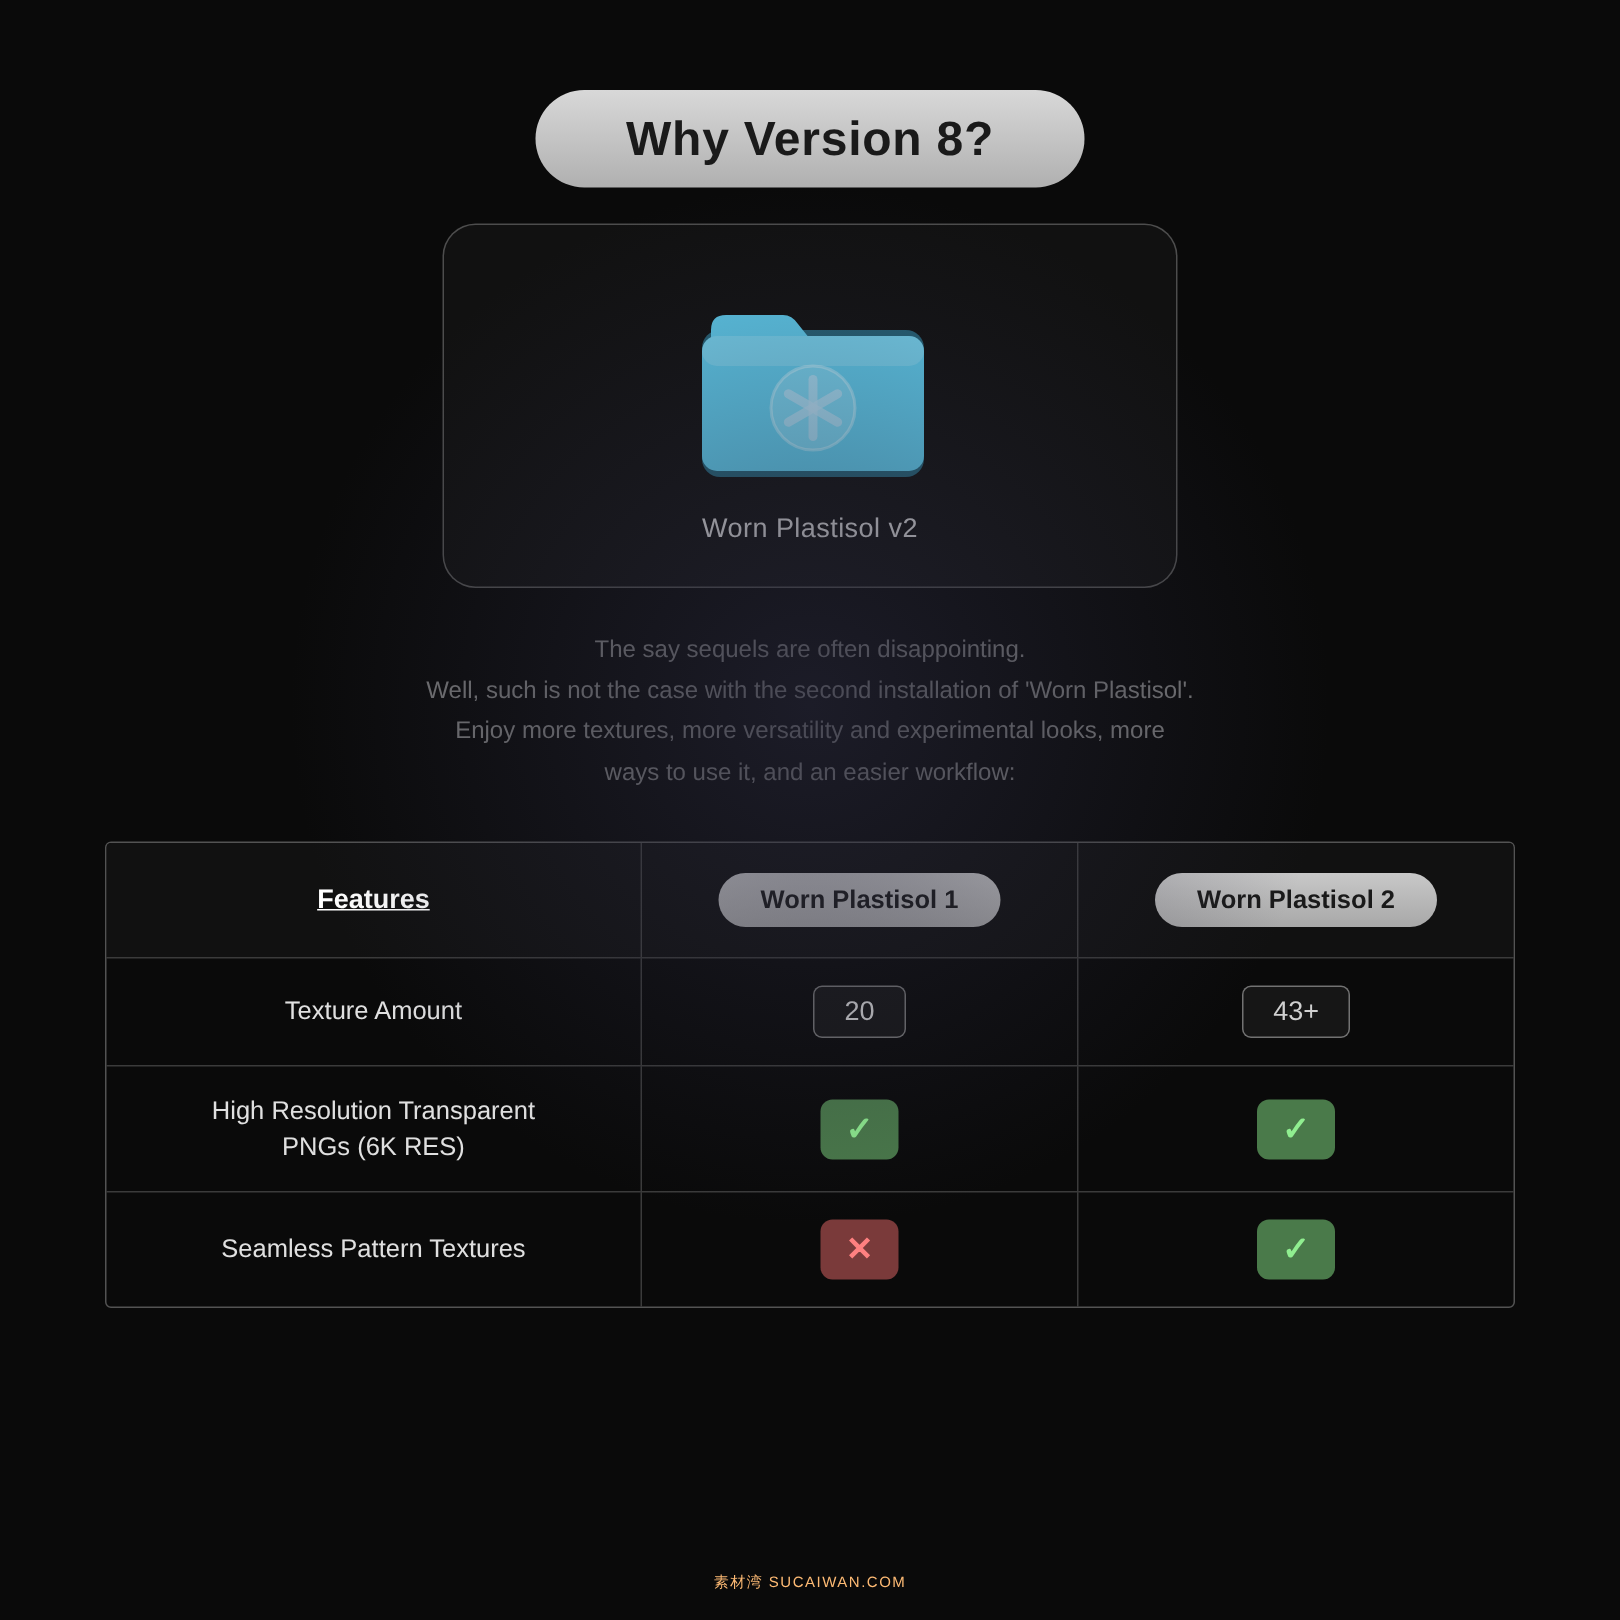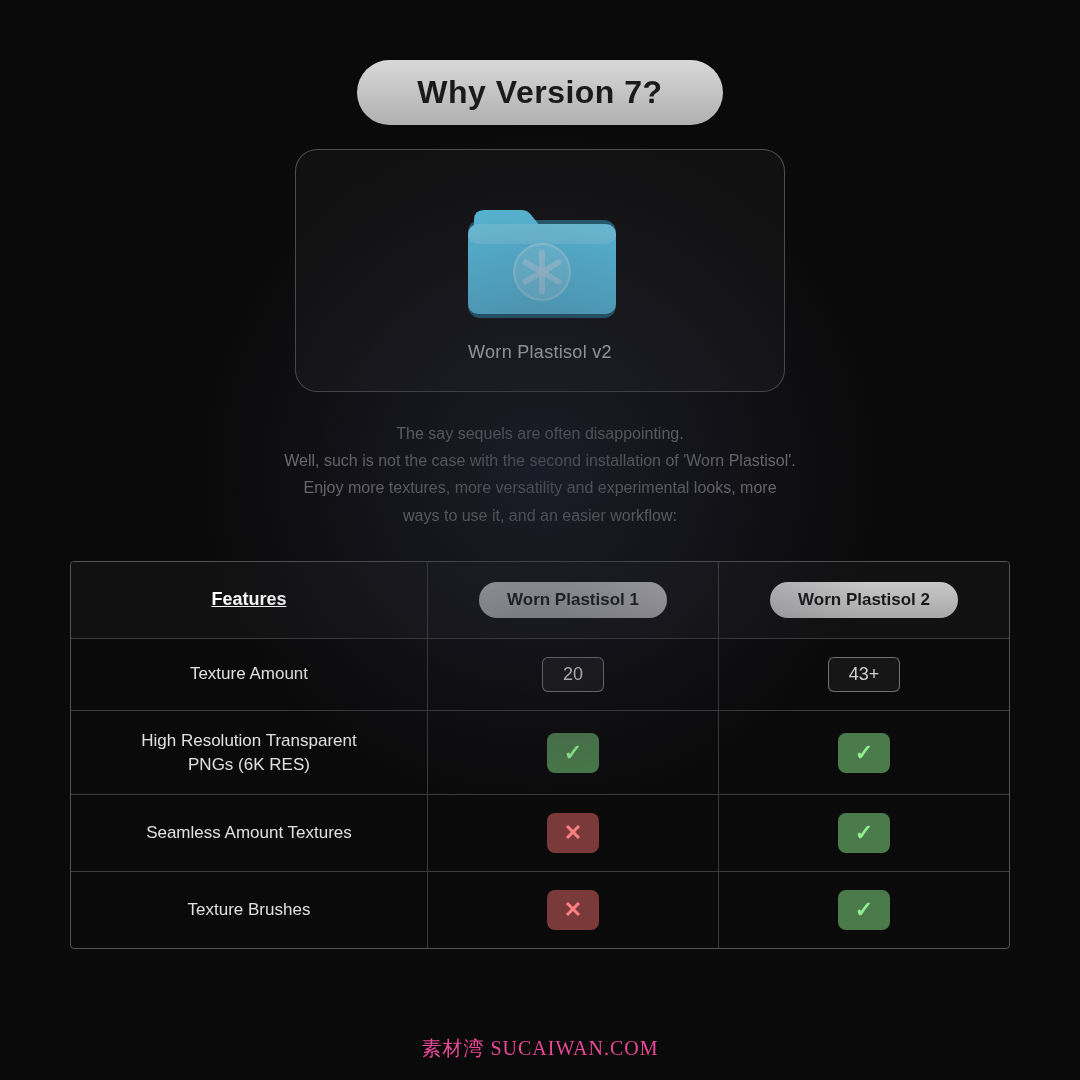--- a/index.html
+++ b/index.html
@@ -182,32 +182,31 @@
       color: #ff8080;
       font-size: 22px;
       font-weight: 700;
     }
 
     .watermark {
       position: absolute;
       bottom: 18px;
       left: 50%;
       transform: translateX(-50%);
-      color: #ec4899;
-      font-size: 20px;
+      color: #fdba74;
+      font-size: 10px;
       letter-spacing: 1px;
-      font-family: Liberation Serif, serif;
     }
   </style>
 </head>
 <body>
 
 <div class="page-title-wrap">
   <div class="page-title">
-    <span>Why Version 7?</span>
+    <span>Why Version 8?</span>
   </div>
 </div>
 
 <div class="folder-card">
 
   <svg class="folder-icon" viewBox="0 0 160 140" xmlns="http://www.w3.org/2000/svg">
 
     <rect x="8" y="34" width="148" height="98" rx="12" fill="#3ab0d8" opacity="0.5"></rect>
 
     <path d="M14 34 Q14 24 24 24 L62 24 Q68 24 72 30 L80 40 L14 40 Z" fill="#5dc8e8"></path>
@@ -253,26 +252,21 @@
           <td><span class="num-badge">20</span></td>
           <td><span class="num-badge">43+</span></td>
         </tr>
         <tr>
           <td class="feature-label" style="white-space: pre-line;">High Resolution Transparent
 PNGs (6K RES)</td>
           <td><span class="check-green">✓</span></td>
           <td><span class="check-green">✓</span></td>
         </tr>
         <tr>
-          <td class="feature-label" style="white-space: pre-line;">Seamless Amount Textures</td>
-          <td><span class="cross-red">✕</span></td>
-          <td><span class="check-green">✓</span></td>
-        </tr>
-        <tr>
-          <td class="feature-label" style="white-space: pre-line;">Texture Brushes</td>
+          <td class="feature-label" style="white-space: pre-line;">Seamless Pattern Textures</td>
           <td><span class="cross-red">✕</span></td>
           <td><span class="check-green">✓</span></td>
         </tr>
       </tbody>
   </table>
 </div>
 
 <div class="watermark">
   <span>素材湾 SUCAIWAN.COM</span>
 </div>

